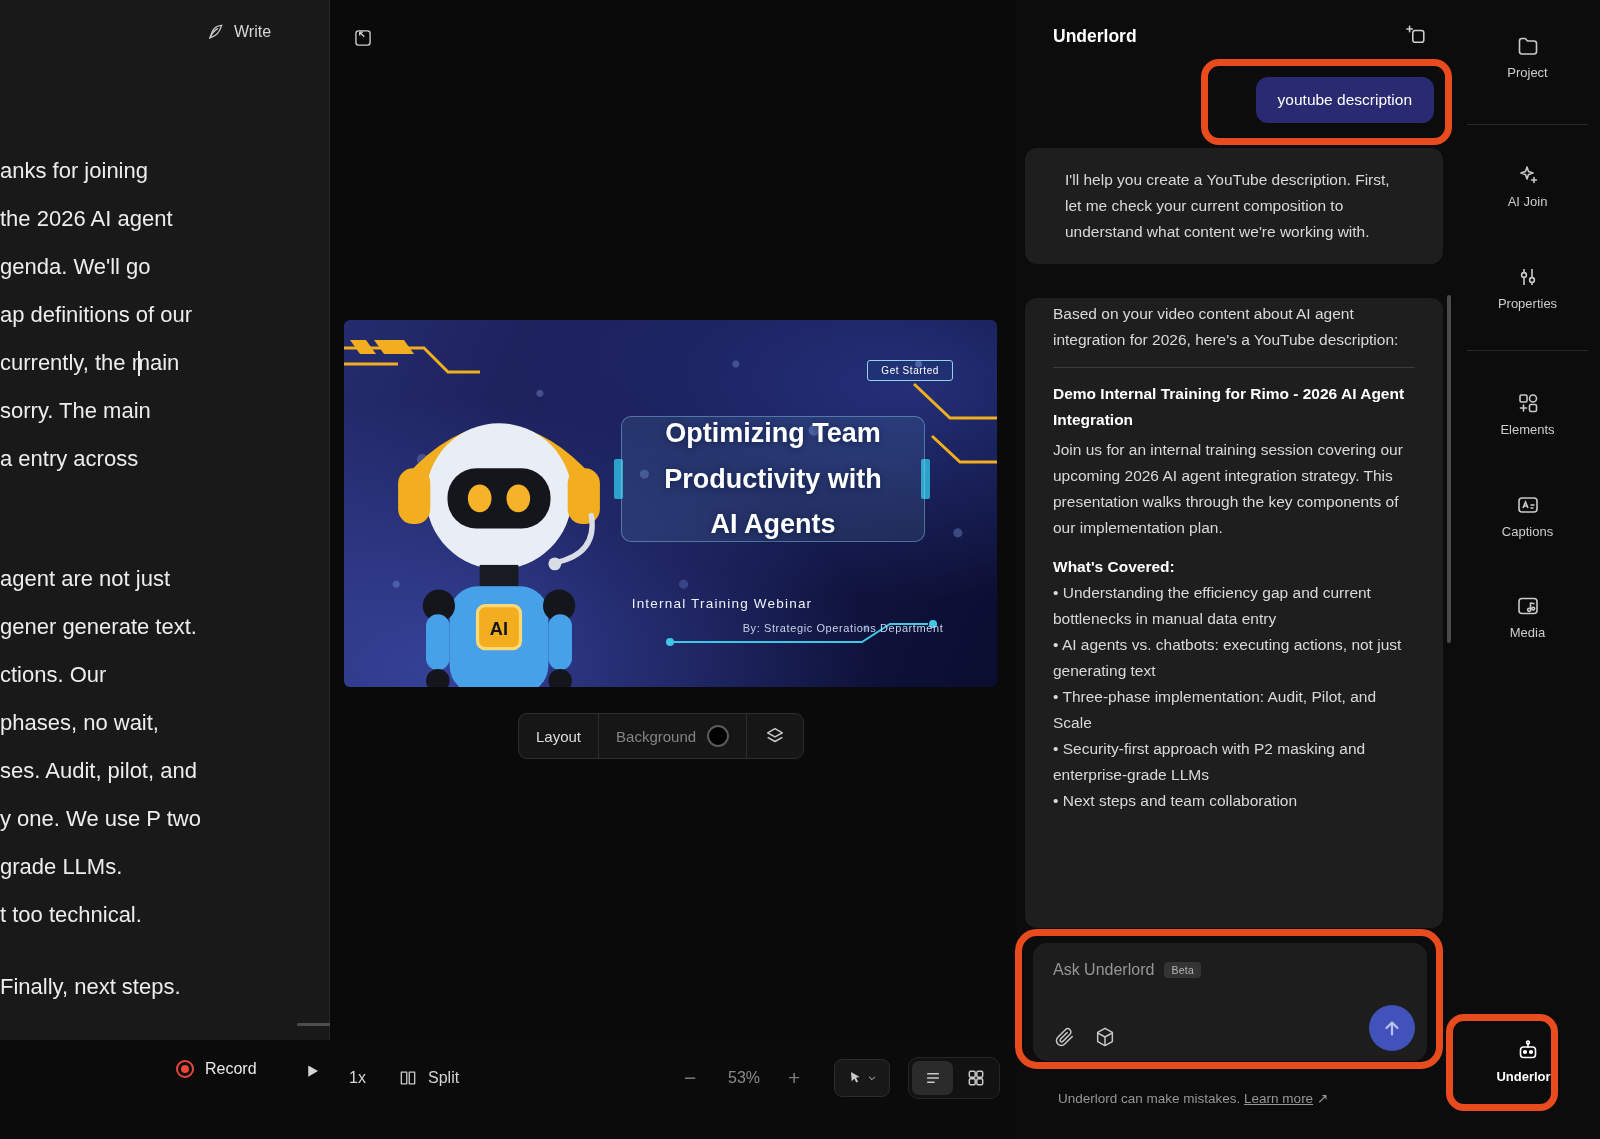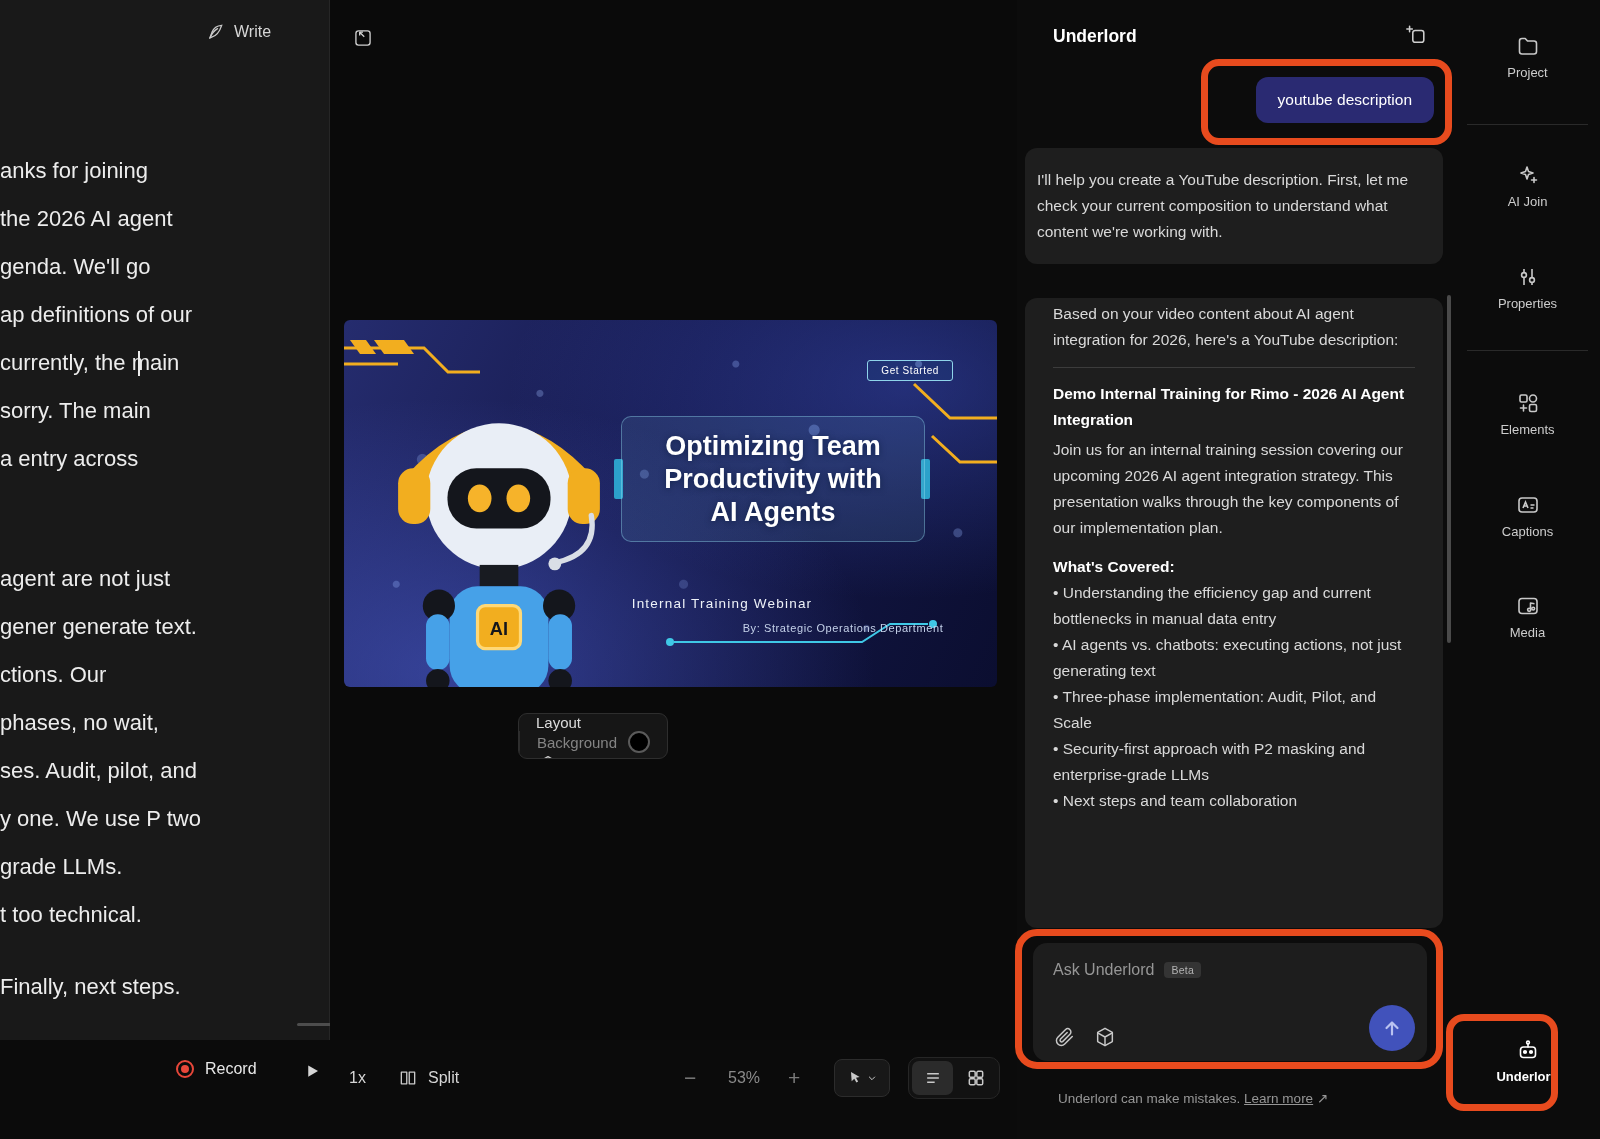--- a/index.html
+++ b/index.html
@@ -38,30 +38,30 @@
       radial-gradient(ellipse at 16% 96%, rgba(80,100,215,.50) 0%, transparent 55%),
       radial-gradient(ellipse at 86% 18%, rgba(60,80,190,.45) 0%, transparent 50%),
       linear-gradient(115deg,#252c6e 0%,#161a4e 45%,#0b0e30 100%);
   }
   .slide-deco{left:0;top:0;width:653px;height:367px;}
   .robot{left:26px;top:56px;width:258px;height:322px;}
   .get-started{right:44px;top:40px;padding:4px 13px;border:1px solid #8fd4ea;border-radius:3px;
     color:#fff;font-size:10px;letter-spacing:.6px;background:rgba(30,60,120,.35);}
   .title-card{left:277px;top:96px;width:302px;height:124px;background:rgba(140,215,240,.10);
     border:1px solid rgba(150,225,245,.38);border-radius:10px;display:flex;flex-direction:column;
-    align-items:center;justify-content:center;}
+    align-items:center;justify-content:space-between;}
   .title-card .tl{font-size:27px;font-weight:bold;color:#fff;line-height:33px;text-align:center;
     text-shadow:0 1px 6px rgba(0,20,50,.55);}
   .tab-l{left:270px;top:139px;width:9px;height:40px;background:#2fb7dd;border-radius:2px;opacity:.85;}
   .tab-r{left:577px;top:139px;width:9px;height:40px;background:#2fb7dd;border-radius:2px;opacity:.85;}
   .slide-subtitle{left:248px;top:276px;width:260px;text-align:center;color:#eef2f8;font-size:13.5px;letter-spacing:1.2px;}
   .slide-byline{left:369px;top:302px;width:260px;text-align:center;color:#c5d2ea;font-size:11px;letter-spacing:.6px;}
 
   .layout-bar{left:188px;top:713px;height:44px;display:flex;align-items:stretch;background:#161616;
-    border:1px solid #2e2e2e;border-radius:9px;overflow:hidden;flex-direction:column;}
+    border:1px solid #2e2e2e;border-radius:9px;overflow:hidden;}
   .layout-bar .seg{display:flex;align-items:center;padding:0 17px;gap:11px;font-size:15px;cursor:pointer;}
   .layout-bar .seg + .seg{border-left:1px solid #2d2d2d;}
   .seg-layout{color:#dcdcdc;}
   .seg-bg{color:#848484;}
   .bg-swatch{width:22px;height:22px;border-radius:50%;background:#000;border:2px solid #5a5a5a;box-sizing:border-box;}
 
   
   .transport{left:0;top:1040px;width:1017px;height:99px;background:#0b0b0b;}
   .record{left:176px;top:20px;height:36px;display:flex;align-items:flex-start;gap:11px;color:#e8e8e8;font-size:16px;cursor:pointer;}
   .rec-icon{width:18px;height:18px;border:2.5px solid #e8473a;border-radius:50%;box-sizing:border-box;display:flex;align-items:center;justify-content:center;}
@@ -79,21 +79,21 @@
   .vt-seg{flex:1;display:flex;align-items:center;justify-content:center;border-radius:7px;color:#cfcfcf;cursor:pointer;}
   .vt-seg.active{background:#2b2b2b;}
 
   
   .chat{left:1017px;top:0;width:438px;height:1139px;background:#0c0c0c;}
   .chat-title{left:36px;top:26px;font-size:17.5px;font-weight:bold;color:#fff;}
   .new-chat{left:388px;top:24px;width:22px;height:22px;color:#cfcfcf;cursor:pointer;}
   .user-bubble{right:21px;top:77px;max-width:310px;background:#2a2a72;color:#fff;font-size:15.5px;
     padding:14px 22px;border-radius:12px;}
   .card{left:8px;width:418px;background:#1e1e1e;border-radius:12px;color:#d9d9d9;font-size:15.5px;line-height:26px;box-sizing:border-box;}
-  .card1{top:148px;padding:19px 12px;}
+  .card1{top:148px;padding:19px 40px;}
   .card2{top:298px;padding:3px 28px;height:630px;overflow:hidden;}
   .msg-divider{border-top:1px solid #3c3c3c;margin-top:14px;}
   .vid-title{font-weight:bold;color:#fff;margin-top:13px;}
   .desc{margin-top:4px;}
   .covered{font-weight:bold;color:#fff;margin-top:13px;}
   .chat-scrollbar{left:430px;top:295px;width:4px;height:348px;background:#4a4a4a;border-radius:2px;cursor:pointer;}
 
   .ask-card{left:16px;top:943px;width:394px;height:118px;background:#1d1d1d;border-radius:14px;box-sizing:border-box;padding:18px 20px;}
   .ask-row{display:flex;align-items:center;gap:10px;cursor:text;}
   .ask-placeholder{color:#969696;font-size:16px;}

